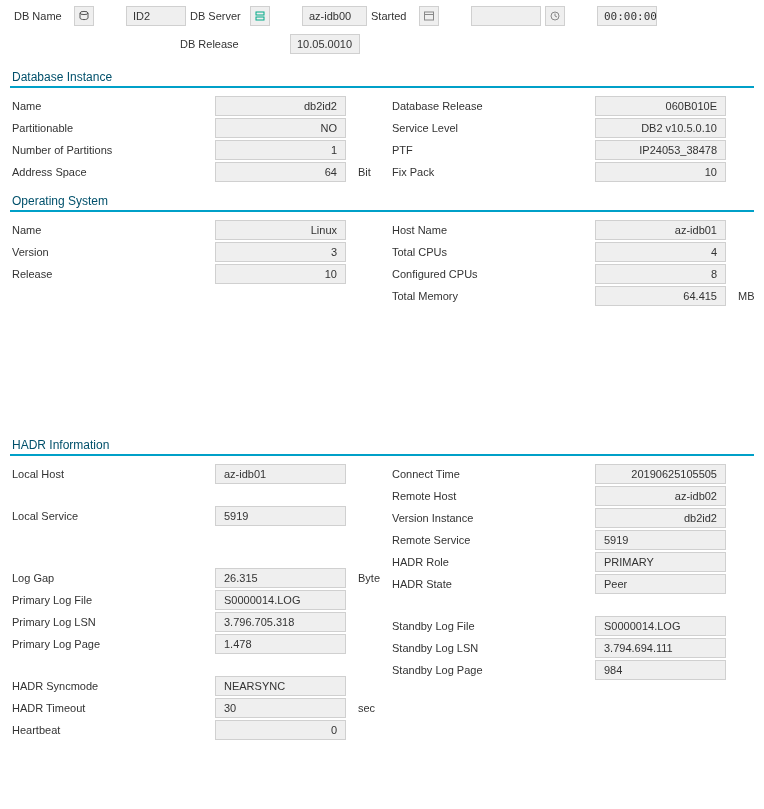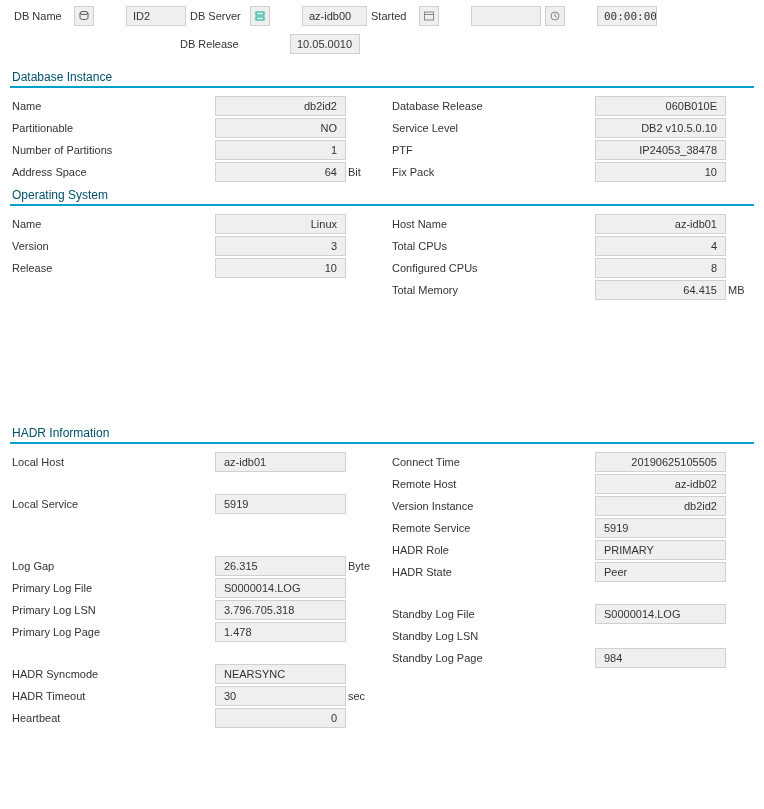--- a/index.html
+++ b/index.html
@@ -38,21 +38,21 @@
     height: 20px;
     background: #efefef;
     border: 1px solid #d0d0d0;
     display:flex;
     align-items:center;
     justify-content:center;
     font-size:10px;
     color:#555;
   }
   .section {
-    margin-top: 0;
+    margin-top: 6px;
   }
   .section-title {
     border-bottom: 2px solid #00a0c8;
     color: #00506b;
     font-family: Arial;
     font-size: 12px;
     padding: 4px 0 2px 2px;
     margin-bottom: 8px;
   }
   .cols {
@@ -75,21 +75,21 @@
     background: #efefef;
     border: 1px solid #d0d0d0;
     padding: 2px 8px;
     text-align: right;
     height: 20px;
     line-height: 15px;
   }
   .row .val.left { text-align:left; }
   .row .unit {
     width: 28px;
-    padding-left: 2px;
+    padding-left: 12px;
     font-size:11px;
   }
   .hadr .row .lbl { width: 205px; }
   .gap { height: 20px; }
 </style>
 </head>
 <body>
 
 <div class="top-bar">
   <div class="top-group">
@@ -321,20 +321,21 @@
           <span class="unit"></span>
         </div>
       <div class="gap"></div>
       <div class="row">
           <span class="lbl">Standby Log File</span>
           <span class="val left">S0000014.LOG</span>
           <span class="unit"></span>
         </div>
       <div class="row">
           <span class="lbl">Standby Log LSN</span>
+          <span class="val left">3.794.694.111</span>
           <span class="unit"></span>
         </div>
       <div class="row">
           <span class="lbl">Standby Log Page</span>
           <span class="val left">984</span>
           <span class="unit"></span>
         </div>
     </div>
   </div>
 </div>

